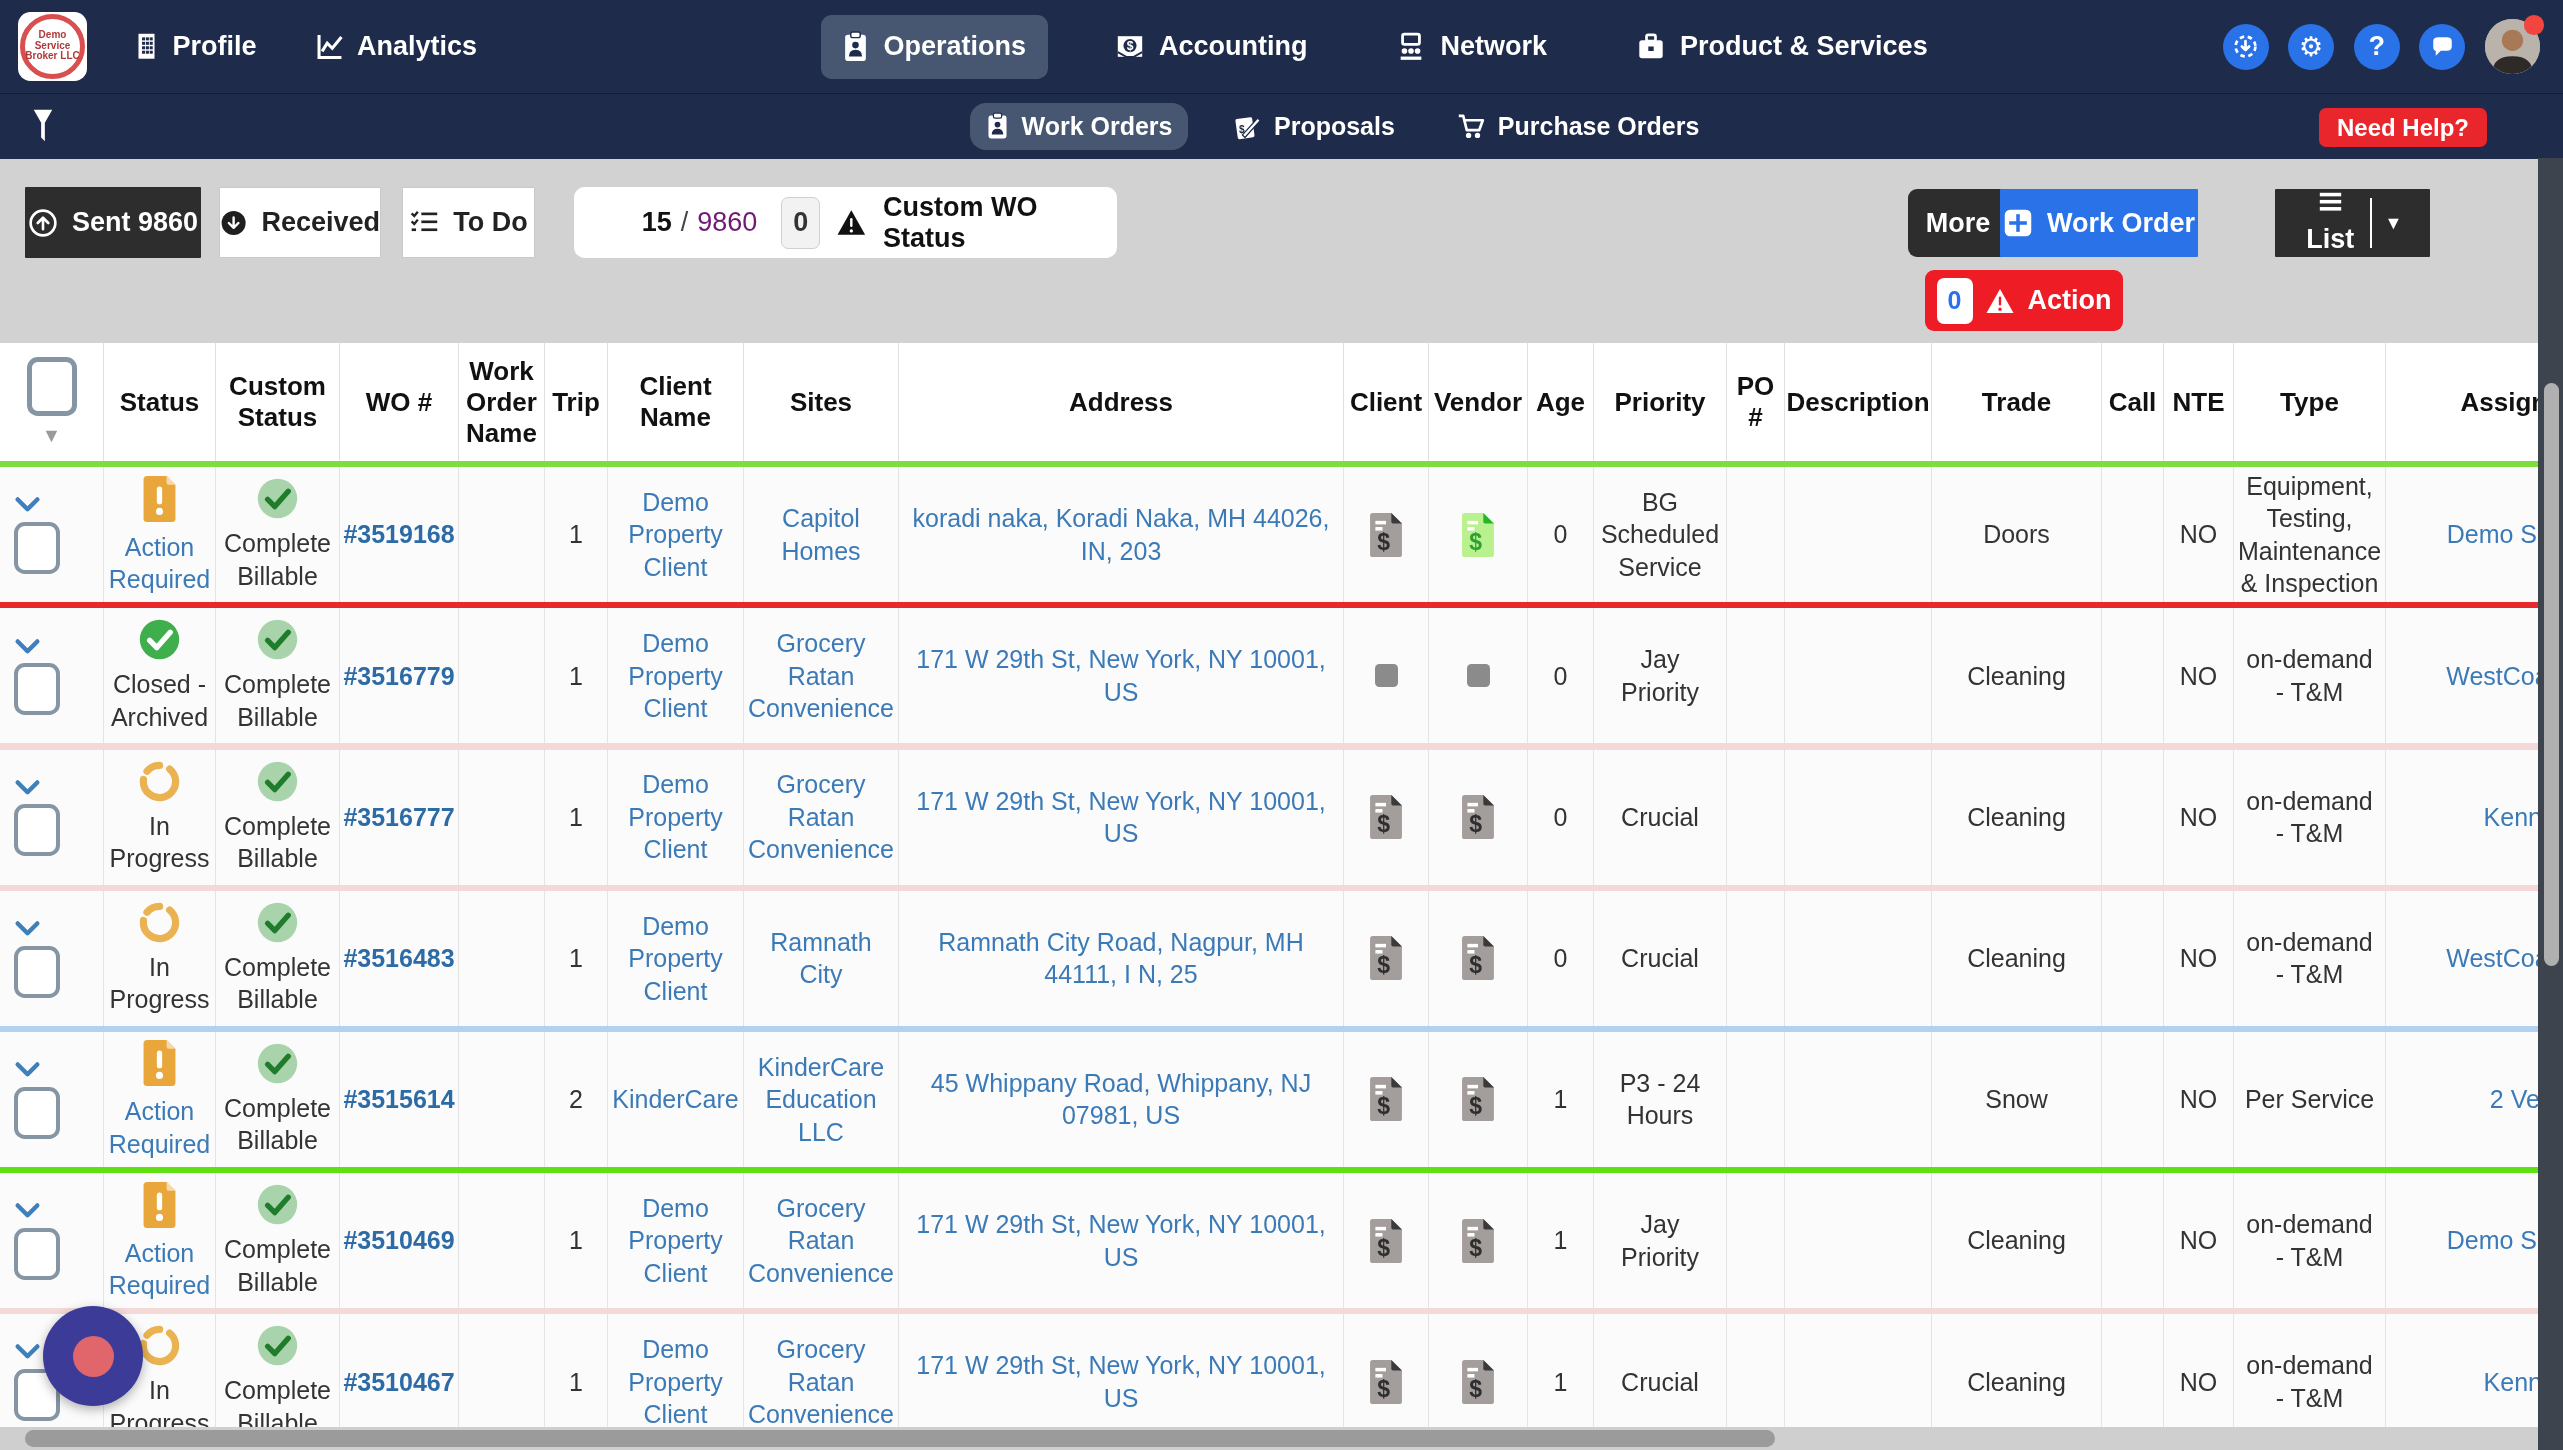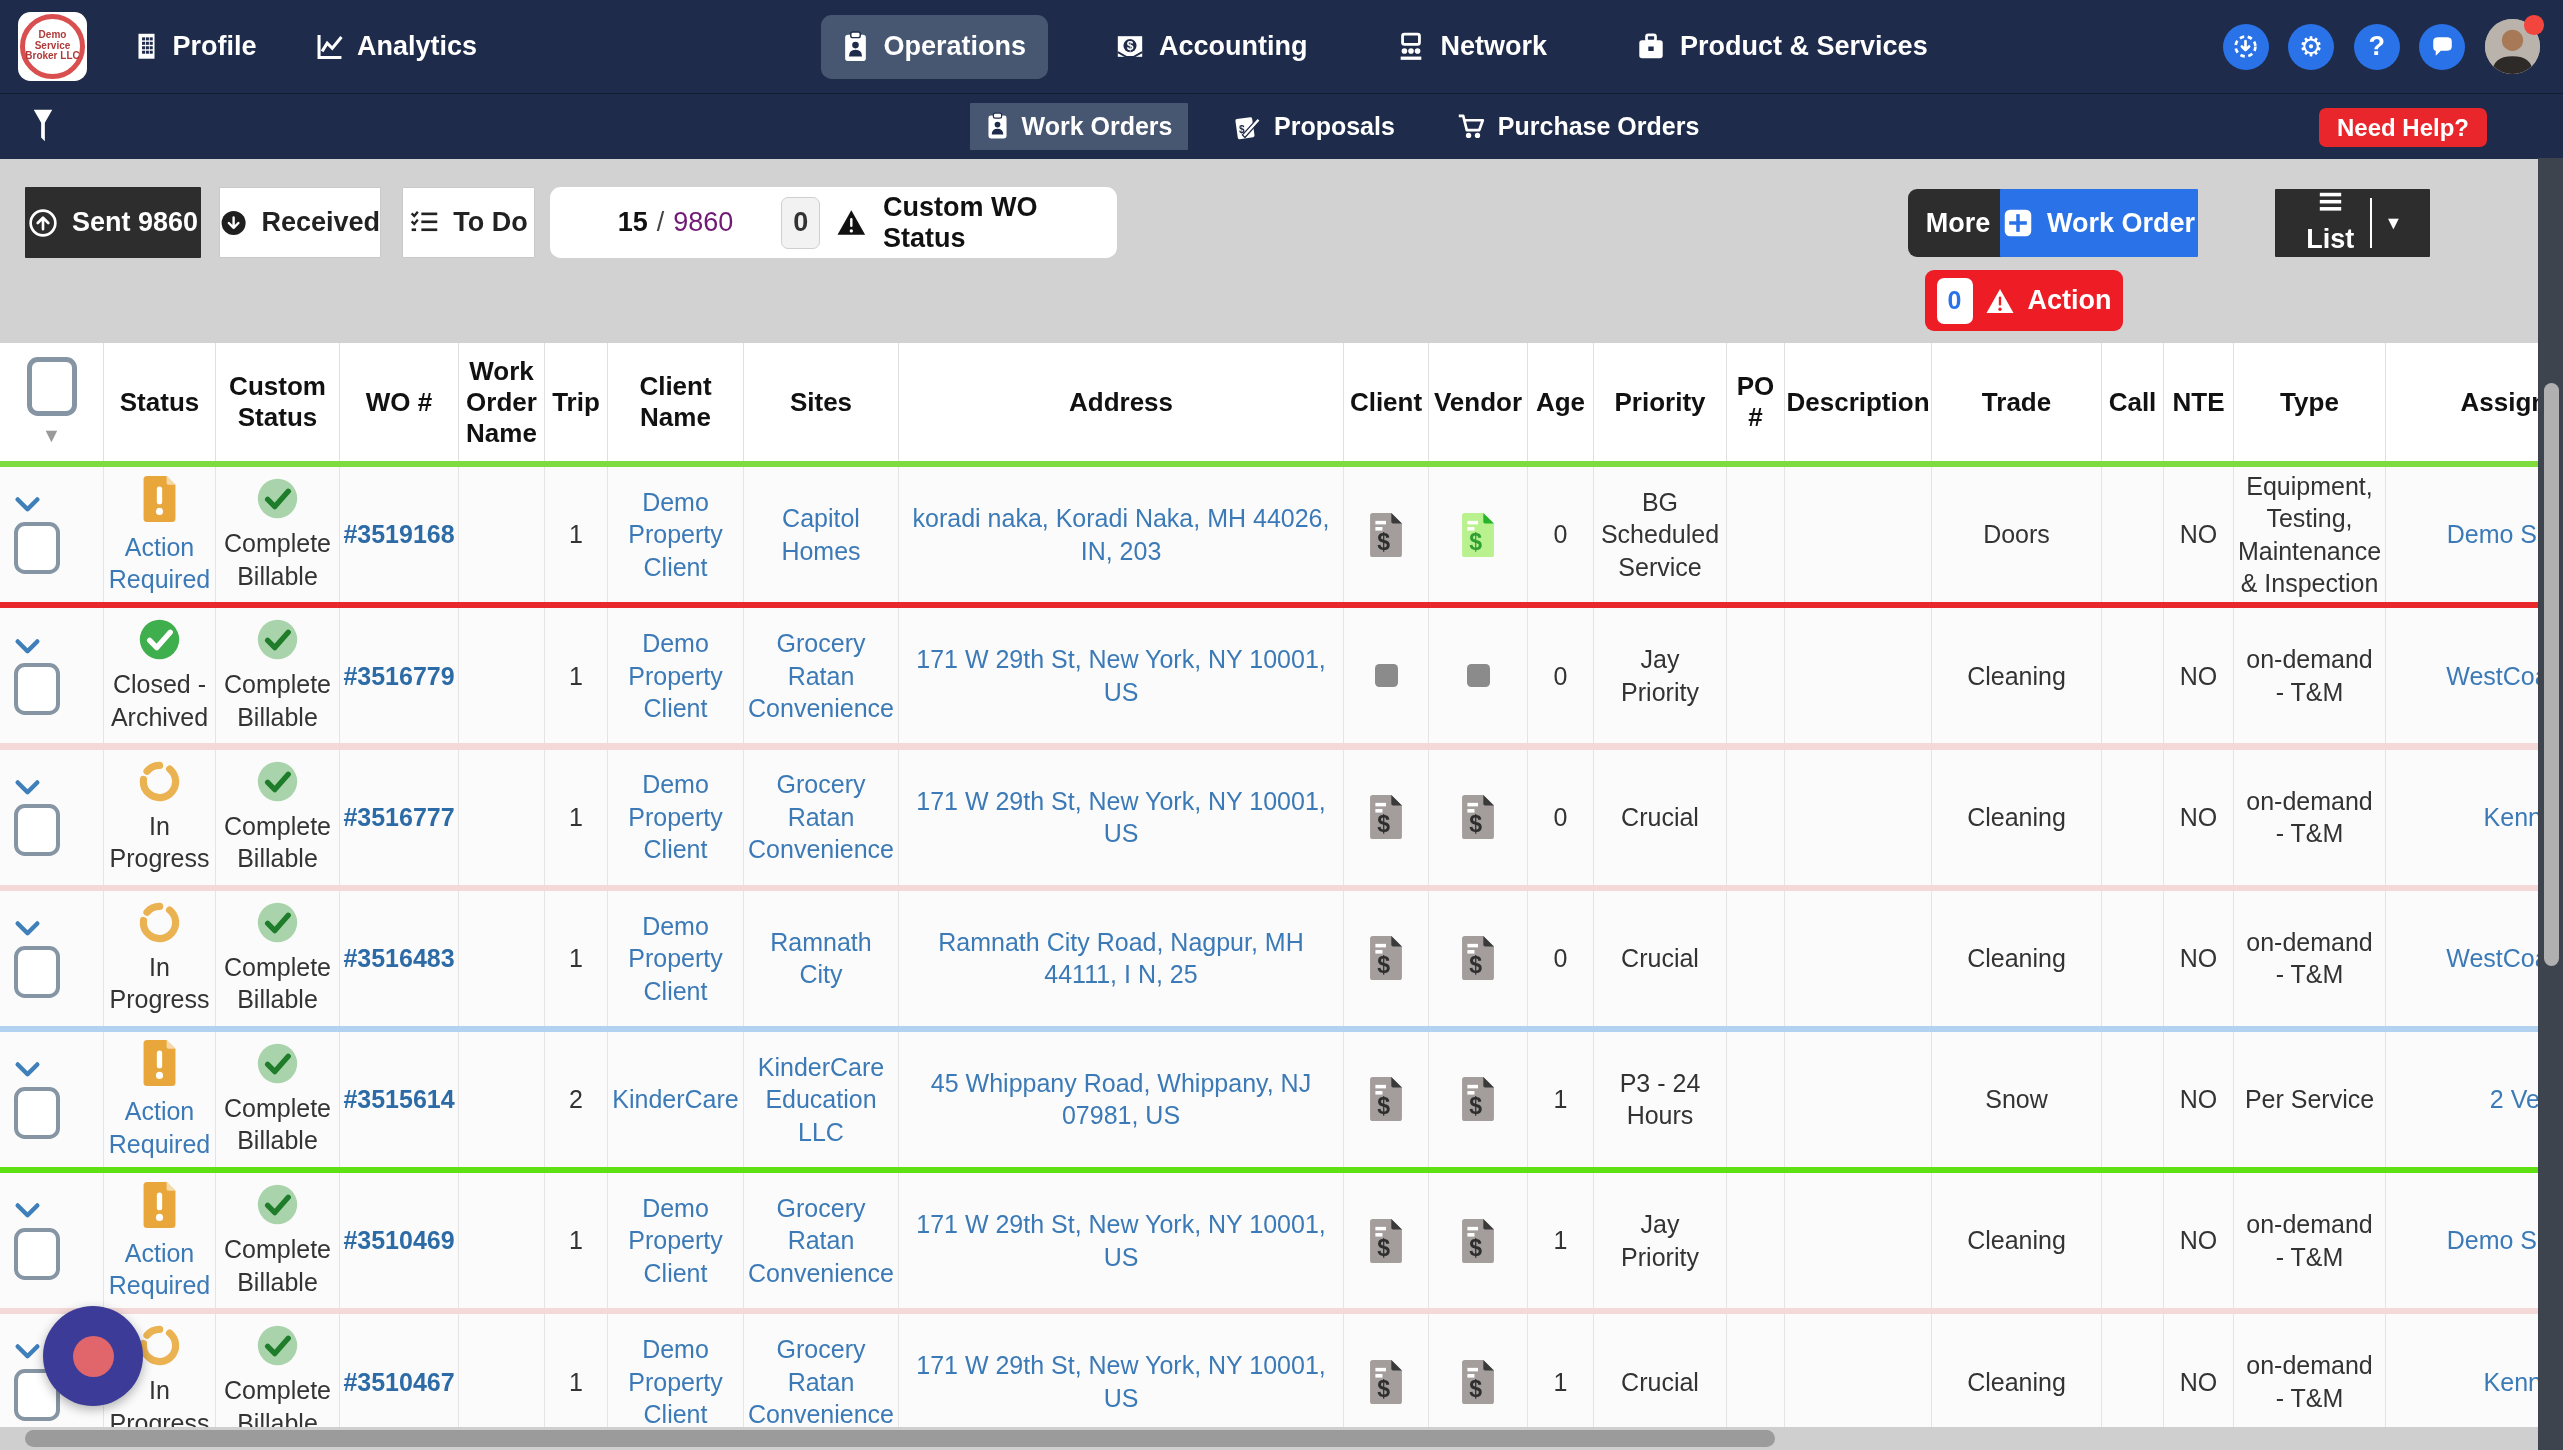--- a/index.html
+++ b/index.html
@@ -17,21 +17,21 @@
   .nav-right{position:absolute;right:23px;top:0;height:93px;display:flex;align-items:center;gap:19.6px;}
   .cbtn{width:46px;height:46px;border-radius:50%;background:#2a72e8;color:#fff;display:flex;align-items:center;justify-content:center;font-size:27px;font-weight:bold;cursor:pointer;}
   .avatar{position:relative;width:55px;height:55px;border-radius:50%;background:#b9b3ac;overflow:visible;cursor:pointer;}
   .avatar svg{border-radius:50%;}
   .avatar .dot{position:absolute;right:-3.6px;top:-3.6px;width:19.6px;height:19.6px;border-radius:50%;background:#f2453d;}
 
   
   .nav2{position:absolute;top:93px;left:0;width:100%;height:65px;background:#1e2b4a;border-top:1.8px solid rgba(0,0,0,.35);}
   .filter{position:absolute;left:27px;top:14.2px;cursor:pointer;}
   .tabs{position:absolute;left:970px;top:0;height:65px;display:flex;align-items:center;gap:30px;}
-  .tab{display:flex;align-items:center;gap:12.5px;color:#fff;font-size:25px;font-weight:600;padding:9px 16px;border-radius:1px;cursor:pointer;}
+  .tab{display:flex;align-items:center;gap:12.5px;color:#fff;font-size:25px;font-weight:600;padding:9px 16px;border-radius:16px;cursor:pointer;}
   .tab.active{background:#475771;}
   .help{position:absolute;left:2319px;top:14.2px;height:39px;padding:0 18px;background:#e8262b;color:#fff;font-size:24px;font-weight:600;border-radius:7.1px;display:flex;align-items:center;cursor:pointer;}
 
   
   .tbtn{position:absolute;top:187px;height:71px;border-radius:1px;display:flex;align-items:center;justify-content:center;gap:14.2px;font-size:27px;font-weight:600;box-sizing:border-box;cursor:pointer;}
   .tbtn.dark{background:#2d2d2d;color:#fff;}
   .tbtn.white{background:#fff;color:#222;border:0.9px solid #c9c9c9;}
   .countpill{position:absolute;top:187px;height:71px;background:#fff;border-radius:10.7px;display:flex;align-items:center;justify-content:center;font-size:27px;gap:9px;}
   .rb{position:absolute;top:189px;height:68px;border-radius:9px;display:flex;align-items:center;justify-content:center;gap:14.2px;font-size:27px;font-weight:600;cursor:pointer;box-sizing:border-box;}
   .zero-box{display:flex;align-items:center;justify-content:center;width:39px;height:50px;background:#f2f2f2;border:0.9px solid #cfcfcf;border-radius:7.1px;font-weight:bold;color:#333;}
@@ -268,21 +268,21 @@
       <path d="M3 6 L6 9 L10 4" fill="none" stroke="#222" stroke-width="2.6"></path>
       <rect x="14" y="5" width="18" height="3" fill="#222"></rect>
       <path d="M3 15 L6 18 L10 13" fill="none" stroke="#222" stroke-width="2.6"></path>
       <rect x="14" y="14" width="18" height="3" fill="#222"></rect>
       <rect x="3" y="23" width="5" height="3" fill="#222"></rect>
       <rect x="14" y="23" width="18" height="3" fill="#222"></rect>
     </svg>
     <span>To Do</span>
   </div>
 
-  <div class="countpill" style="left:550px;width:251px;">
+  <div class="countpill" style="left:574px;width:251px;">
     <b style="color:#111;">15</b>
     <span style="color:#444;">/</span>
     <span style="color:#701a75;">9860</span>
   </div>
 
   <div class="countpill" style="left:781px;width:336px;gap:16px;font-weight:600;">
     <span class="zero-box">0</span>
     <svg width="32" height="29" viewBox="0 0 40 36">
       <path d="M20 2 L38 34 H2 Z" fill="#111"></path>
       <rect x="18.4" y="12" width="3.2" height="12" rx="1.6" fill="#fff"></rect>

